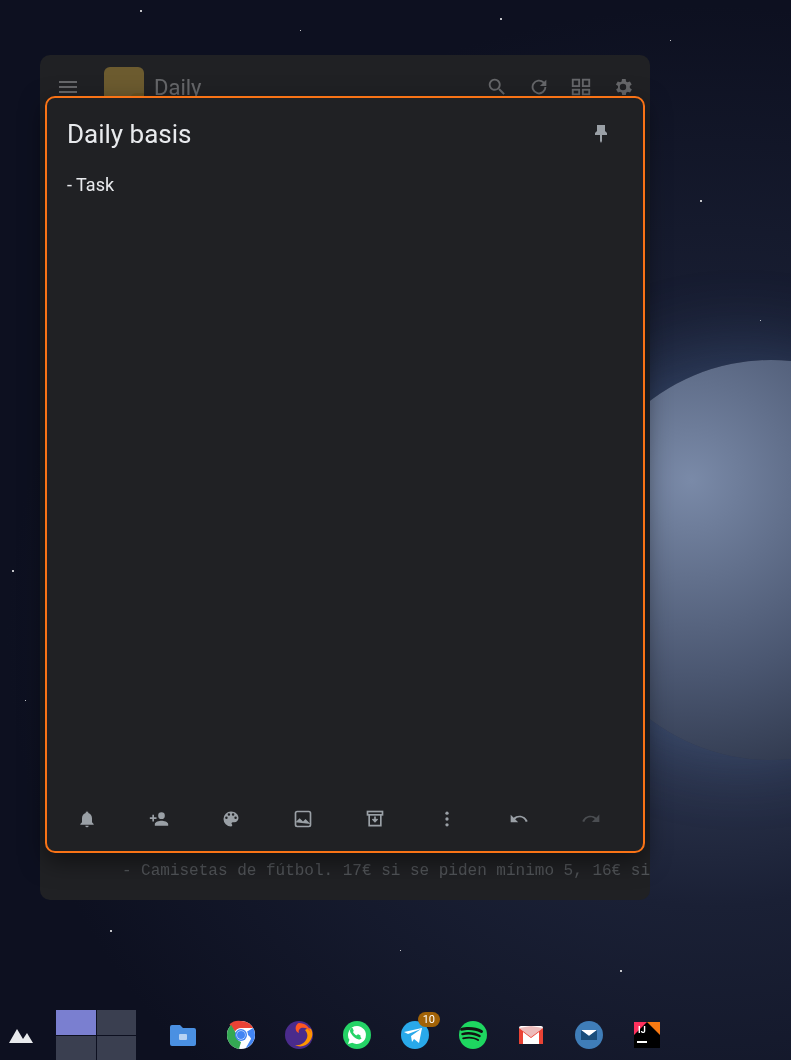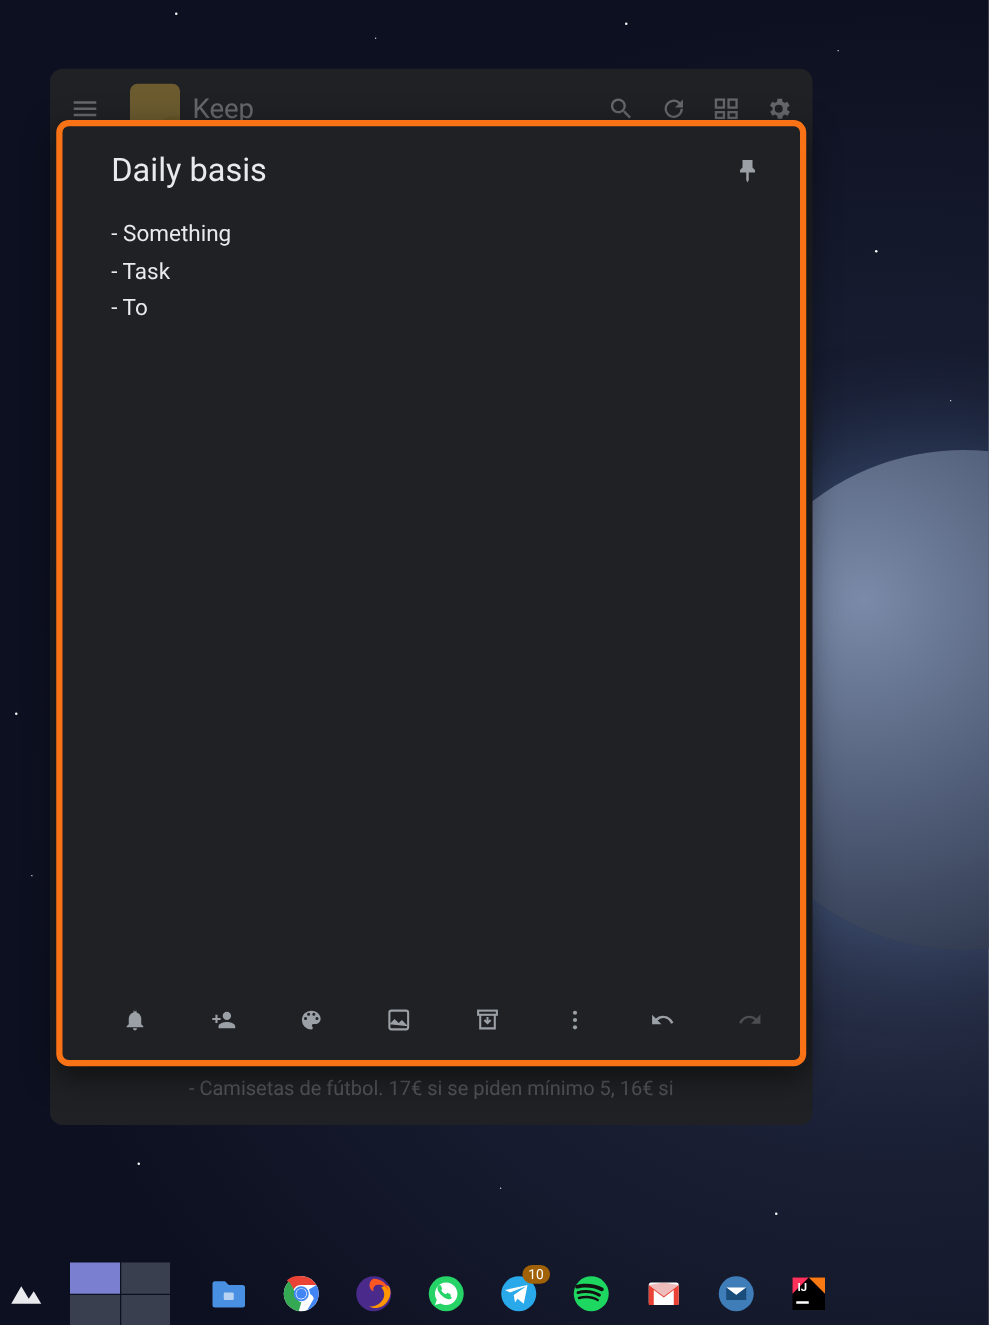--- a/index.html
+++ b/index.html
@@ -44,39 +44,39 @@
     .keep-logo { width: 40px; height: 40px; background: #f9c846; border-radius: 6px; margin-right: 10px; position: relative; }
     .keep-logo::after { content:''; position:absolute; bottom:0; right:0; width:14px; height:14px; background:#eaba2c; border-top-left-radius:6px; }
     .keep-title { color: #e8eaed; font-size: 22px; font-weight: 400; }
     .keep-header-right { margin-left: auto; display: flex; gap: 20px; align-items: center; }
     .header-icon-btn { color: #e8eaed; }
     .bg-note {
       position: absolute;
       bottom: 20px;
       left: 0;
       right: 0;
-      text-align: center;
+      text-align: right;
       color: #9aa0a6;
       font-size: 16px;
       opacity: 0.4;
+      font-family: Liberation Mono, monospace;
     }
     .note-modal {
       position: absolute;
       left: 45px;
       top: 96px;
       width: 600px;
       height: 757px;
       background: #202124;
-      border: 5px solid #f97316;
+      border: 2px solid #f97316;
       border-radius: 10px;
       box-shadow: 0 8px 24px rgba(0,0,0,0.5);
       display: flex;
       flex-direction: column;
       color: #e8eaed;
-      padding-left: 19px;
     }
     .note-header {
       display: flex;
       align-items: center;
       padding: 14px 20px 8px 20px;
     }
     .note-title {
       font-size: 26px;
       font-weight: 400;
       flex: 1;
@@ -162,21 +162,21 @@
   <div class="star" style="top:640px;left:660px;width:2px;height:2px"></div>
 </div>
 <div class="planet"></div>
 
 <div class="keep-bg">
   <div class="keep-header">
     <svg class="menu-icon" viewBox="0 0 24 24" fill="#e8eaed">
         <path d="M3 6h18v2H3zm0 5h18v2H3zm0 5h18v2H3z"></path>
       </svg>
     <div class="keep-logo"></div>
-    <div class="keep-title">Keep</div>
+    <div class="keep-title">Daily</div>
     <div class="keep-header-right">
       <svg class="header-icon-btn" width="22" height="22" viewBox="0 0 24 24" fill="#e8eaed">
           <path d="M15.5 14h-.79l-.28-.27a6.5 6.5 0 1 0-.7.7l.27.28v.79l5 5 1.5-1.5-5-5zm-6 0A4.5 4.5 0 1 1 14 9.5 4.5 4.5 0 0 1 9.5 14z"></path>
         </svg>
       <svg class="header-icon-btn" width="22" height="22" viewBox="0 0 24 24" fill="#e8eaed">
           <path d="M17.65 6.35A8 8 0 1 0 20 12h-2a6 6 0 1 1-1.76-4.24L13 11h7V4l-2.35 2.35z"></path>
         </svg>
       <svg class="header-icon-btn" width="22" height="22" viewBox="0 0 24 24" fill="none" stroke="#e8eaed" stroke-width="2">
           <rect x="3" y="4" width="7" height="7"></rect>
           <rect x="14" y="4" width="7" height="7"></rect>
@@ -194,23 +194,21 @@
 <div class="note-modal">
   <div class="note-header">
     <div class="note-title">Daily basis</div>
     <div class="pin-btn">
       <svg width="24" height="24" viewBox="0 0 24 24" fill="#9aa0a6">
           <path d="M16 3v6l2 2v2h-5v6l-1 2-1-2v-6H6v-2l2-2V3h8z"></path>
         </svg>
     </div>
   </div>
   <div class="note-body">
-    <div class="note-line">- Something</div>
     <div class="note-line">- Task</div>
-    <div class="note-line">- To</div>
   </div>
   <div class="note-toolbar">
     <div class="tool-btn">
       <svg width="20" height="20" viewBox="0 0 24 24" fill="#9aa0a6">
           <path d="M12 22a2 2 0 0 0 2-2h-4a2 2 0 0 0 2 2zm6-6V11c0-3.07-1.64-5.64-4.5-6.32V4a1.5 1.5 0 0 0-3 0v.68C7.63 5.36 6 7.92 6 11v5l-2 2v1h16v-1l-2-2zM12 2l1 1-1 1-1-1z"></path>
         </svg>
     </div>
     <div class="tool-spacer"></div>
     <div class="tool-btn">
       <svg width="20" height="20" viewBox="0 0 24 24" fill="#9aa0a6">

